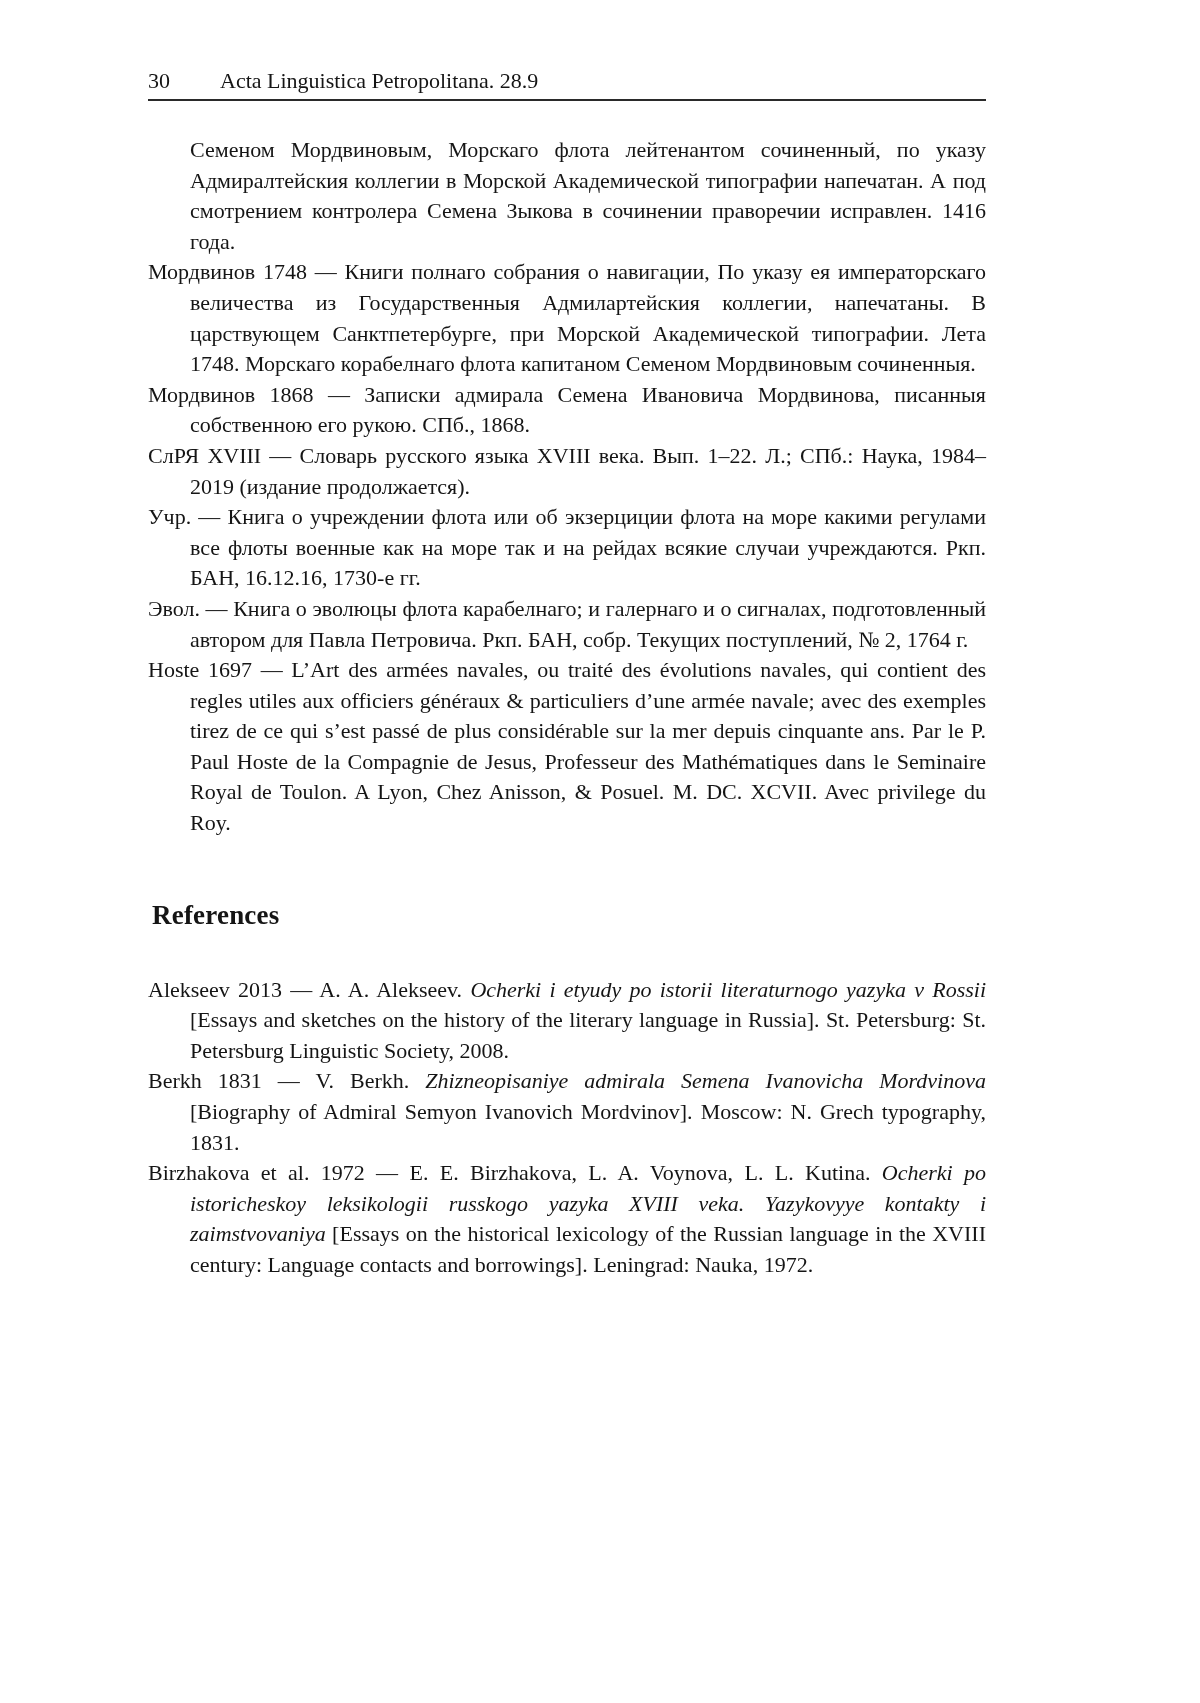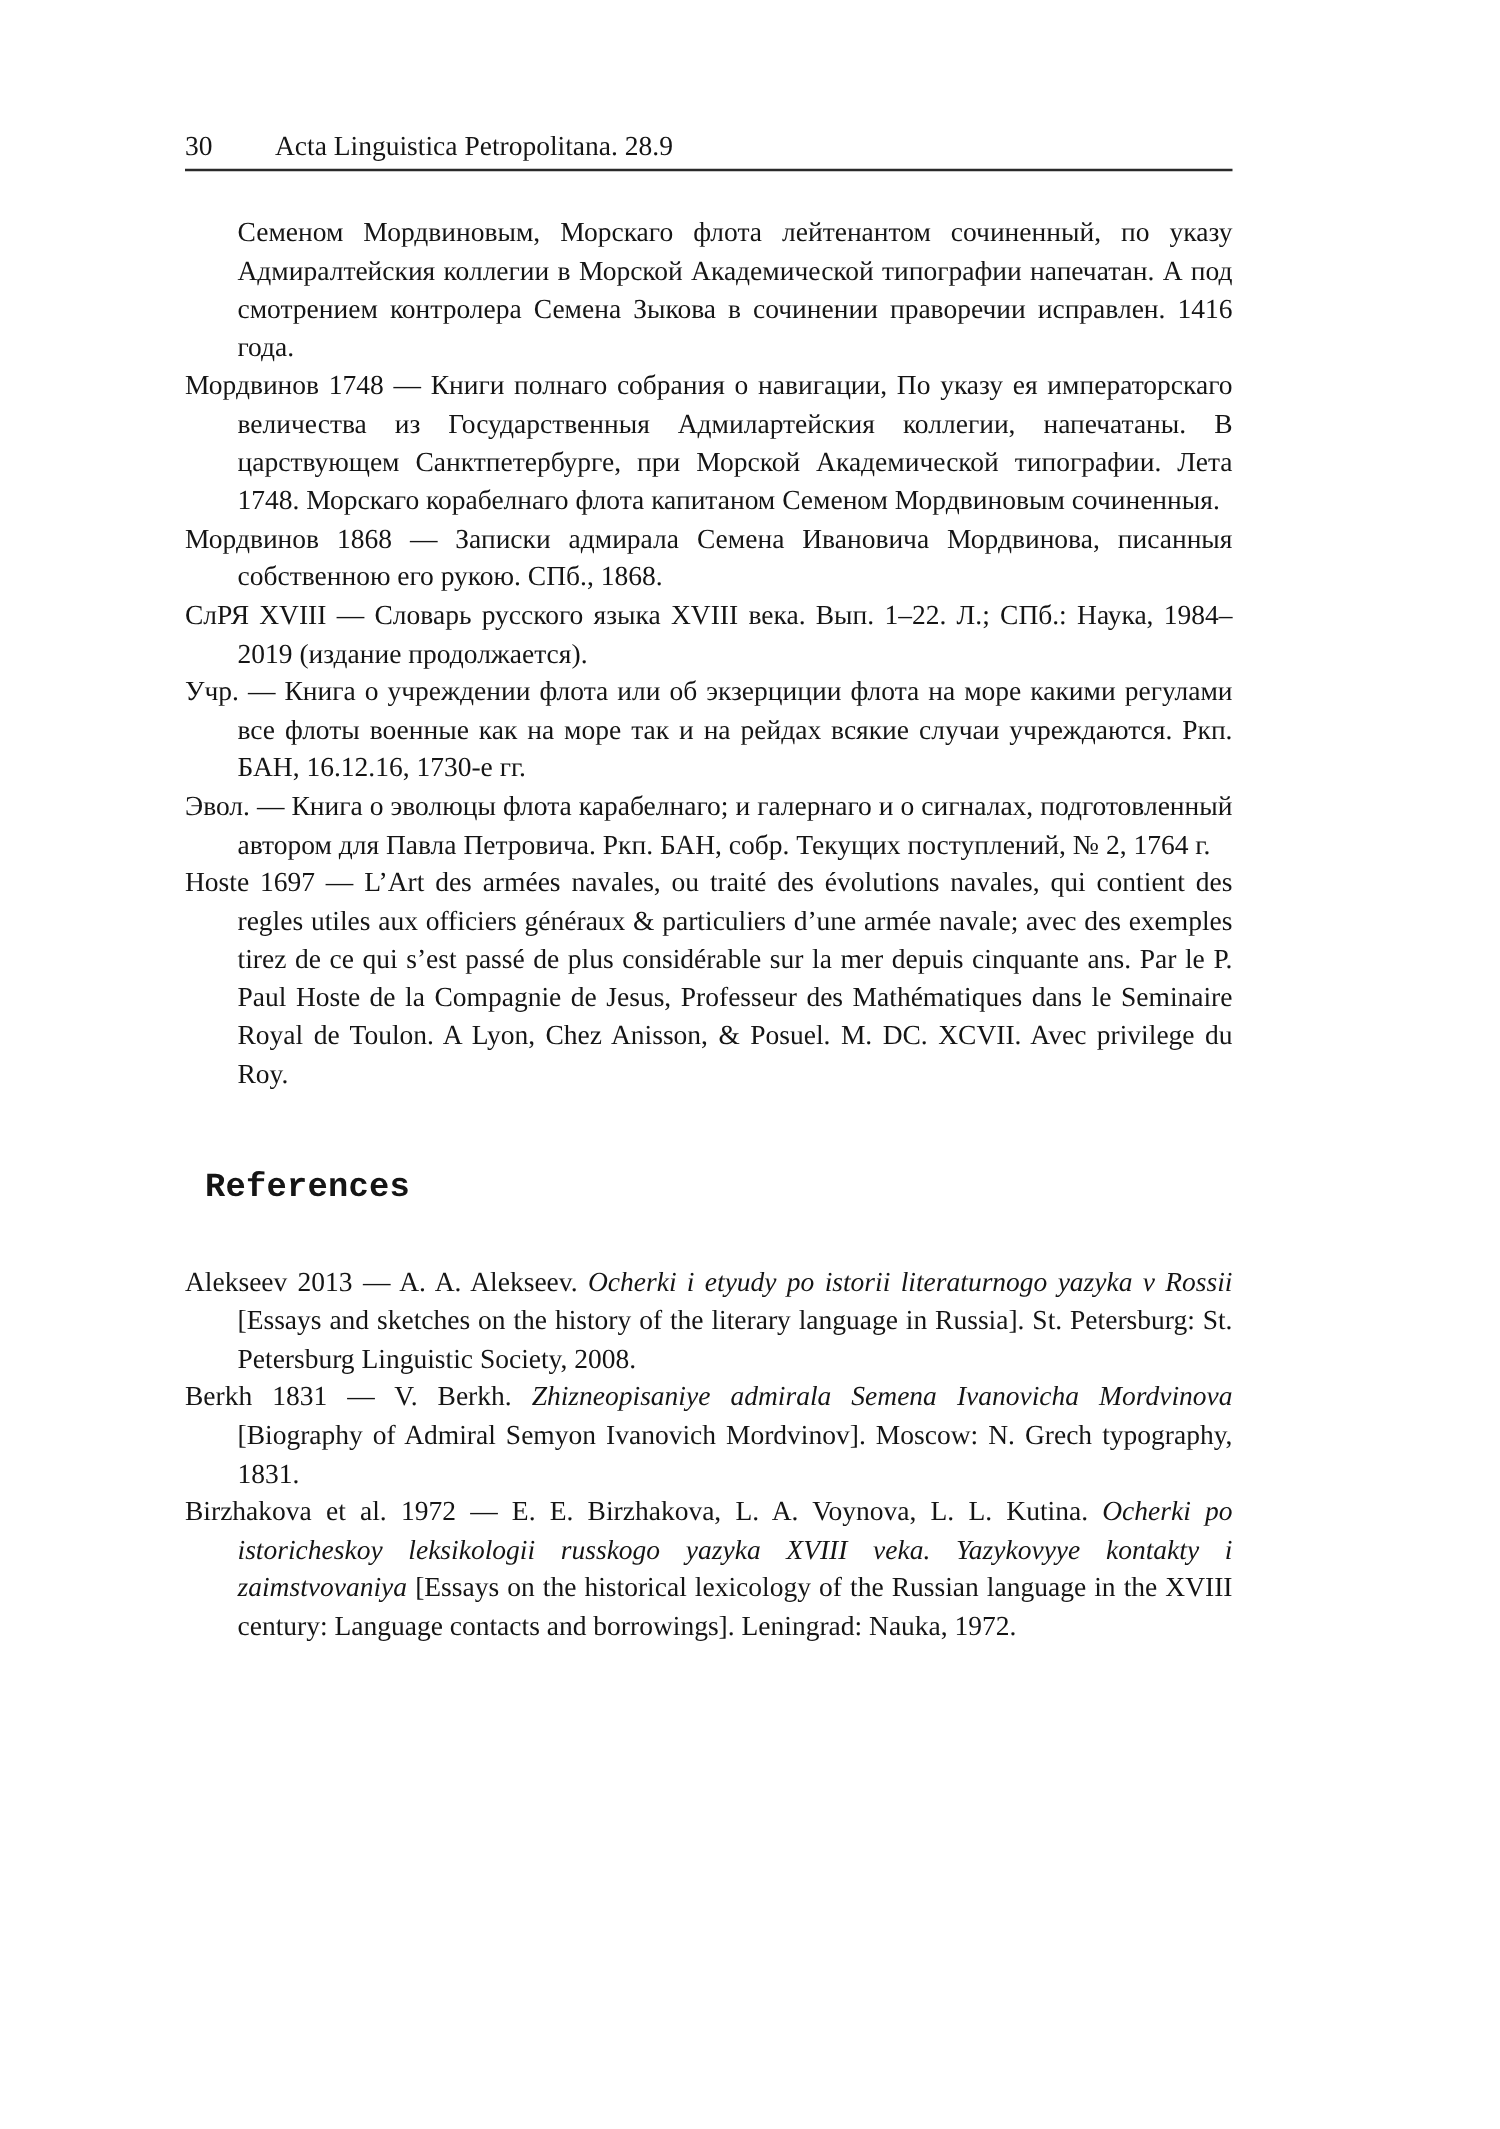--- a/index.html
+++ b/index.html
@@ -15,21 +15,21 @@
     position: relative;
     overflow: hidden;
   }
   .page {
     position: absolute;
     left: 148px;
     top: 0;
     width: 838px;
   }
   .running-header {
-    padding-top: 104px;
+    padding-top: 68px;
     font-size: 22px;
     line-height: 26px;
     display: flex;
     align-items: flex-end;
   }
   .page-number {
     display: inline-block;
     width: 72px;
   }
   .header-rule {
@@ -48,23 +48,23 @@
     text-align: justify;
     padding-left: 42px;
     text-indent: -42px;
   }
   .entry.continuation {
     text-indent: 0;
   }
   .references-heading {
     font-size: 27px;
     font-weight: bold;
-    margin: 60px 0 0 16px;
+    margin: 60px 0 0 4px;
     line-height: 32px;
-    font-family: Liberation Mono, monospace;
+    font-family: Liberation Serif, serif;
     letter-spacing: 0.2px;
   }
   .references-list {
     margin-top: 44px;
   }
   .seg.italic {
     font-style: italic;
   }
 </style>
 </head>

